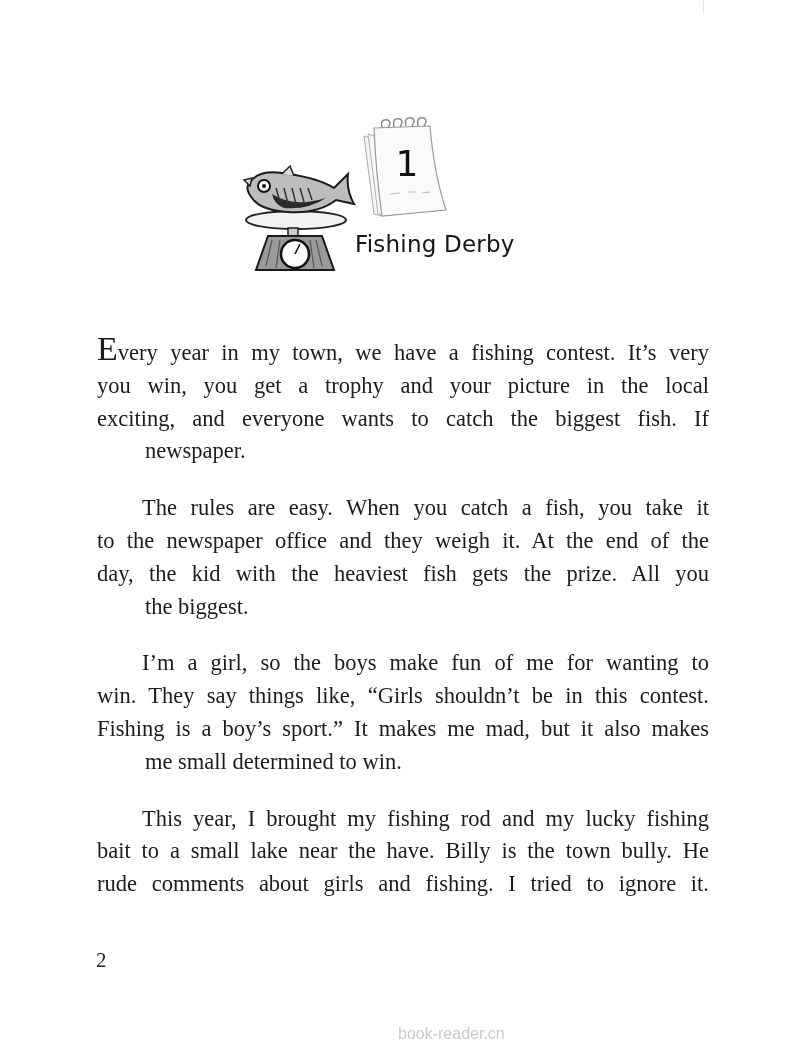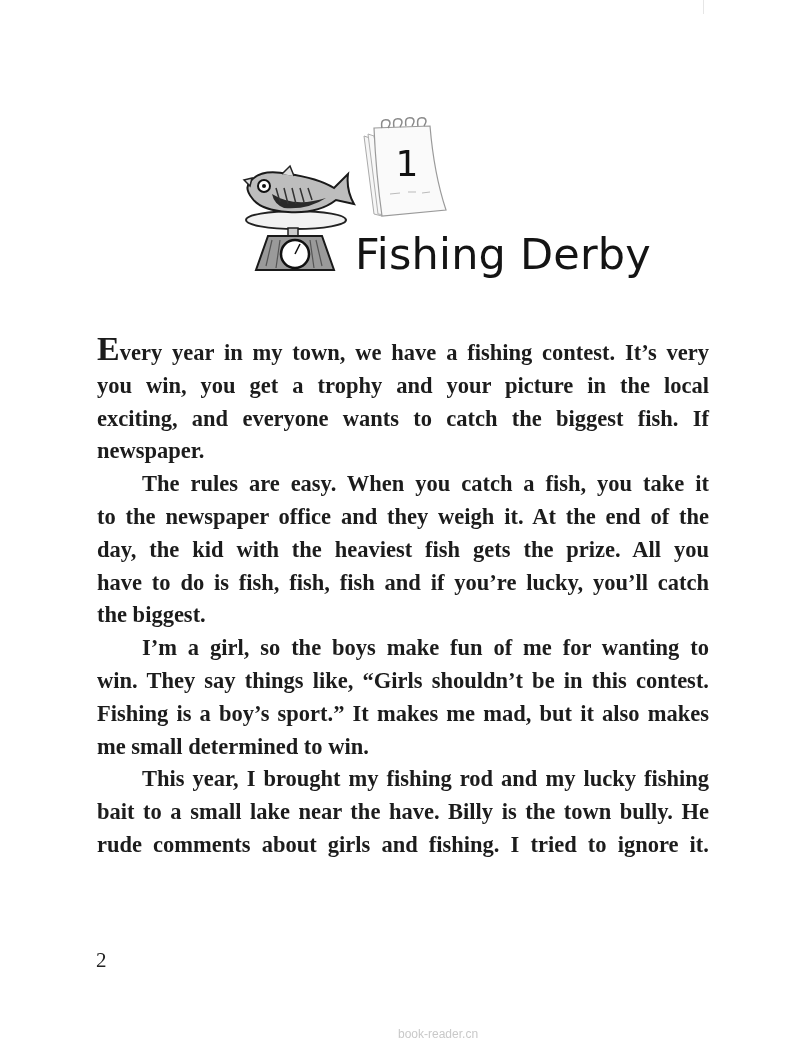--- a/index.html
+++ b/index.html
@@ -45,70 +45,71 @@
       text-align: center;
       font-family: "DejaVu Sans", "Liberation Sans", sans-serif;
       font-size: 36px;
       line-height: 40px;
       color: #111;
       padding-left: 4px;
       box-sizing: border-box;
     }
     .chapter-title {
       position: absolute;
-      left: 355px; top: 232px;
+      left: 355px; top: 222px;
       font-family: "DejaVu Sans", "Liberation Sans", sans-serif;
-      font-size: 43px;
+      font-size: 23px;
       line-height: 44px;
       color: #141414;
       letter-spacing: 0.2px;
       white-space: nowrap;
     }
     
     .story {
       position: absolute;
       left: 97px; top: 337px;
       width: 612px;
       font-family: "Liberation Serif", "DejaVu Serif", serif;
       font-size: 22.5px;
       line-height: 32.8px;
       color: #1c1c1c;
       text-align: justify;
-      font-weight: bold;
     }
     .story .line {
       display: block;
       text-align: justify;
       text-align-last: justify;
       white-space: nowrap;
       height: 32.8px;
     }
     .story .line.last {
       text-align-last: left;
+      margin-left: 48px;
     }
     .story .line.indent {
       padding-left: 45px;
+      margin-top: 24px;
     }
     .dropcap {
       font-size: 34px;
       line-height: 20px;
     }
     .page-number {
       position: absolute;
       left: 96px; top: 948px;
       font-family: "Liberation Serif", "DejaVu Serif", serif;
       font-size: 21px;
       line-height: 24px;
       color: #222;
     }
     .watermark {
       position: absolute;
       left: 398px; top: 1027px;
       font-family: "Liberation Sans", "DejaVu Sans", sans-serif;
-      font-size: 12px;
+      font-size: 16px;
       line-height: 14px;
       color: #c9c9c9;
       white-space: nowrap;
     }
   </style>
 </head>
 <body>
 
 <div class="page">
   <div class="page-edge"></div>
@@ -158,21 +159,20 @@
   <div class="chapter-title">Fishing Derby</div>
 
   <div class="story" id="story">
       <span class="line"><span class="dropcap">E</span><span>very year in my town, we have a fishing contest. It’s very</span></span>
       <span class="line"><span>you win, you get a trophy and your picture in the local</span></span>
       <span class="line"><span>exciting, and everyone wants to catch the biggest fish. If</span></span>
       <span class="line last"><span>newspaper.</span></span>
       <span class="line indent"><span>The rules are easy. When you catch a fish, you take it</span></span>
       <span class="line"><span>to the newspaper office and they weigh it. At the end of the</span></span>
       <span class="line"><span>day, the kid with the heaviest fish gets the prize. All you</span></span>
-      <span class="line"><span>have to do is fish, fish, fish and if you’re lucky, you’ll catch</span></span>
       <span class="line last"><span>the biggest.</span></span>
       <span class="line indent"><span>I’m a girl, so the boys make fun of me for wanting to</span></span>
       <span class="line"><span>win. They say things like, “Girls shouldn’t be in this contest.</span></span>
       <span class="line"><span>Fishing is a boy’s sport.” It makes me mad, but it also makes</span></span>
       <span class="line last"><span>me small determined to win.</span></span>
       <span class="line indent"><span>This year, I brought my fishing rod and my lucky fishing</span></span>
       <span class="line"><span>bait to a small lake near the have. Billy is the town bully. He</span></span>
       <span class="line"><span>rude comments about girls and fishing. I tried to ignore it.</span></span>
     </div>
 

